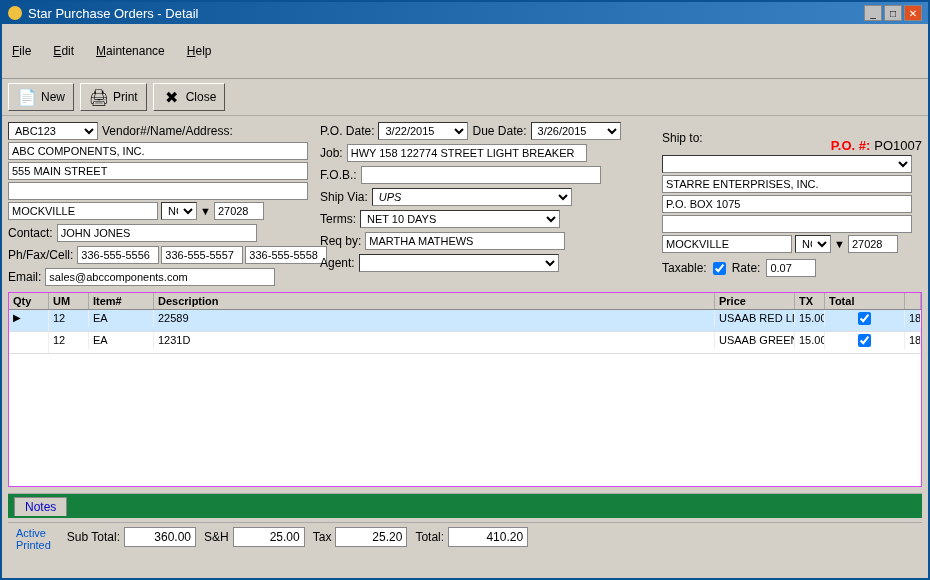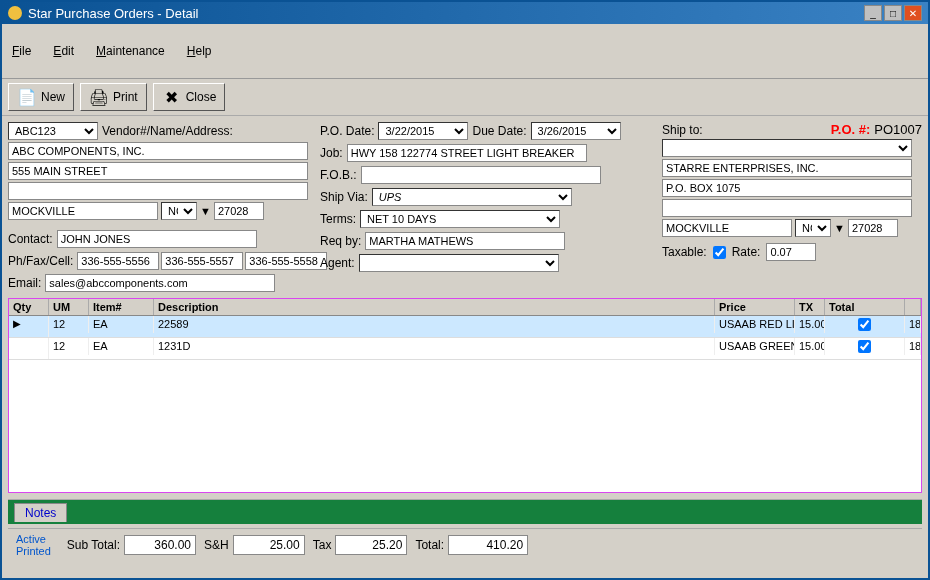--- a/index.html
+++ b/index.html
@@ -72,21 +72,21 @@
     select.combo {
       border: 1px inset #888; background: white; height: 18px;
       font-size: 11px; padding: 0 2px; font-family: Arial, sans-serif;
     }
     .vendor-block { display: flex; flex-direction: column; gap: 2px; }
     .vendor-combo-row { display: flex; align-items: center; gap: 4px; }
     .mid-block { display: flex; flex-direction: column; gap: 2px; }
     .ship-block { display: flex; flex-direction: column; gap: 2px; }
     .po-label { color: red; font-weight: bold; font-size: 13px; text-align: right; }
     .po-number { color: black; font-size: 13px; }
-    .contact-block { display: flex; flex-direction: column; gap: 2px; margin-top: 8px; }
+    .contact-block { display: flex; flex-direction: column; gap: 2px; margin-top: 2px; }
     .phone-row { display: flex; gap: 2px; }
     .grid-container {
       border: 1px solid #d946ef;
       background: white;
       height: 195px;
       overflow-y: auto;
       margin: 0 0 2px 0;
     }
     .grid-header {
       display: grid;
@@ -126,21 +126,21 @@
       border: 1px solid #888;
       border-bottom: none;
       padding: 2px 10px;
       font-size: 12px;
       cursor: pointer;
       color: #0000cc;
     }
     .footer-bar {
       background: #d4d0c8;
       padding: 4px 8px;
-      display: flex; align-items: center; gap: 8px;
+      display: flex; align-items: flex-start; gap: 8px;
       border-top: 1px solid #aaa;
     }
     .status-block { display: flex; flex-direction: column; font-size: 11px; color: #0055cc; margin-right: 8px; }
     .footer-field { display: flex; align-items: center; gap: 4px; font-size: 12px; }
     .footer-input {
       border: 1px solid #888; background: white; height: 20px;
       padding: 1px 4px; font-size: 12px; text-align: right; width: 72px;
     }
     .checkbox-cell { display: flex; align-items: center; justify-content: center; }
     .state-combo { width: 36px; }
@@ -256,21 +256,21 @@
         </div>
         <div class="field-row">
           <span class="field-label">Agent:</span>
           <select class="combo" style="width: 200px;"><option></option></select>
         </div>
       </div>
 
       <div class="ship-block">
         <div style="display: flex; justify-content: space-between; align-items: center;">
           <span class="field-label">Ship to:</span>
-          <div style="display: flex; align-items: center; gap: 4px;">
+          <div style="display: flex; align-items: center; gap: 4px; margin-top: 16px;">
             <span class="po-label">P.O. #:</span>
             <span class="po-number">PO1007</span>
           </div>
         </div>
         <select class="combo" style="width: 250px;"><option></option></select>
         <input type="text" class="text-input" style="width: 250px;" value="STARRE ENTERPRISES, INC.">
         <input type="text" class="text-input" style="width: 250px;" value="P.O. BOX 1075">
         <input type="text" class="text-input" style="width: 250px;" value="">
         <div style="display: flex; gap: 3px; align-items: center;">
           <input type="text" class="text-input" style="width: 130px;" value="MOCKVILLE">

